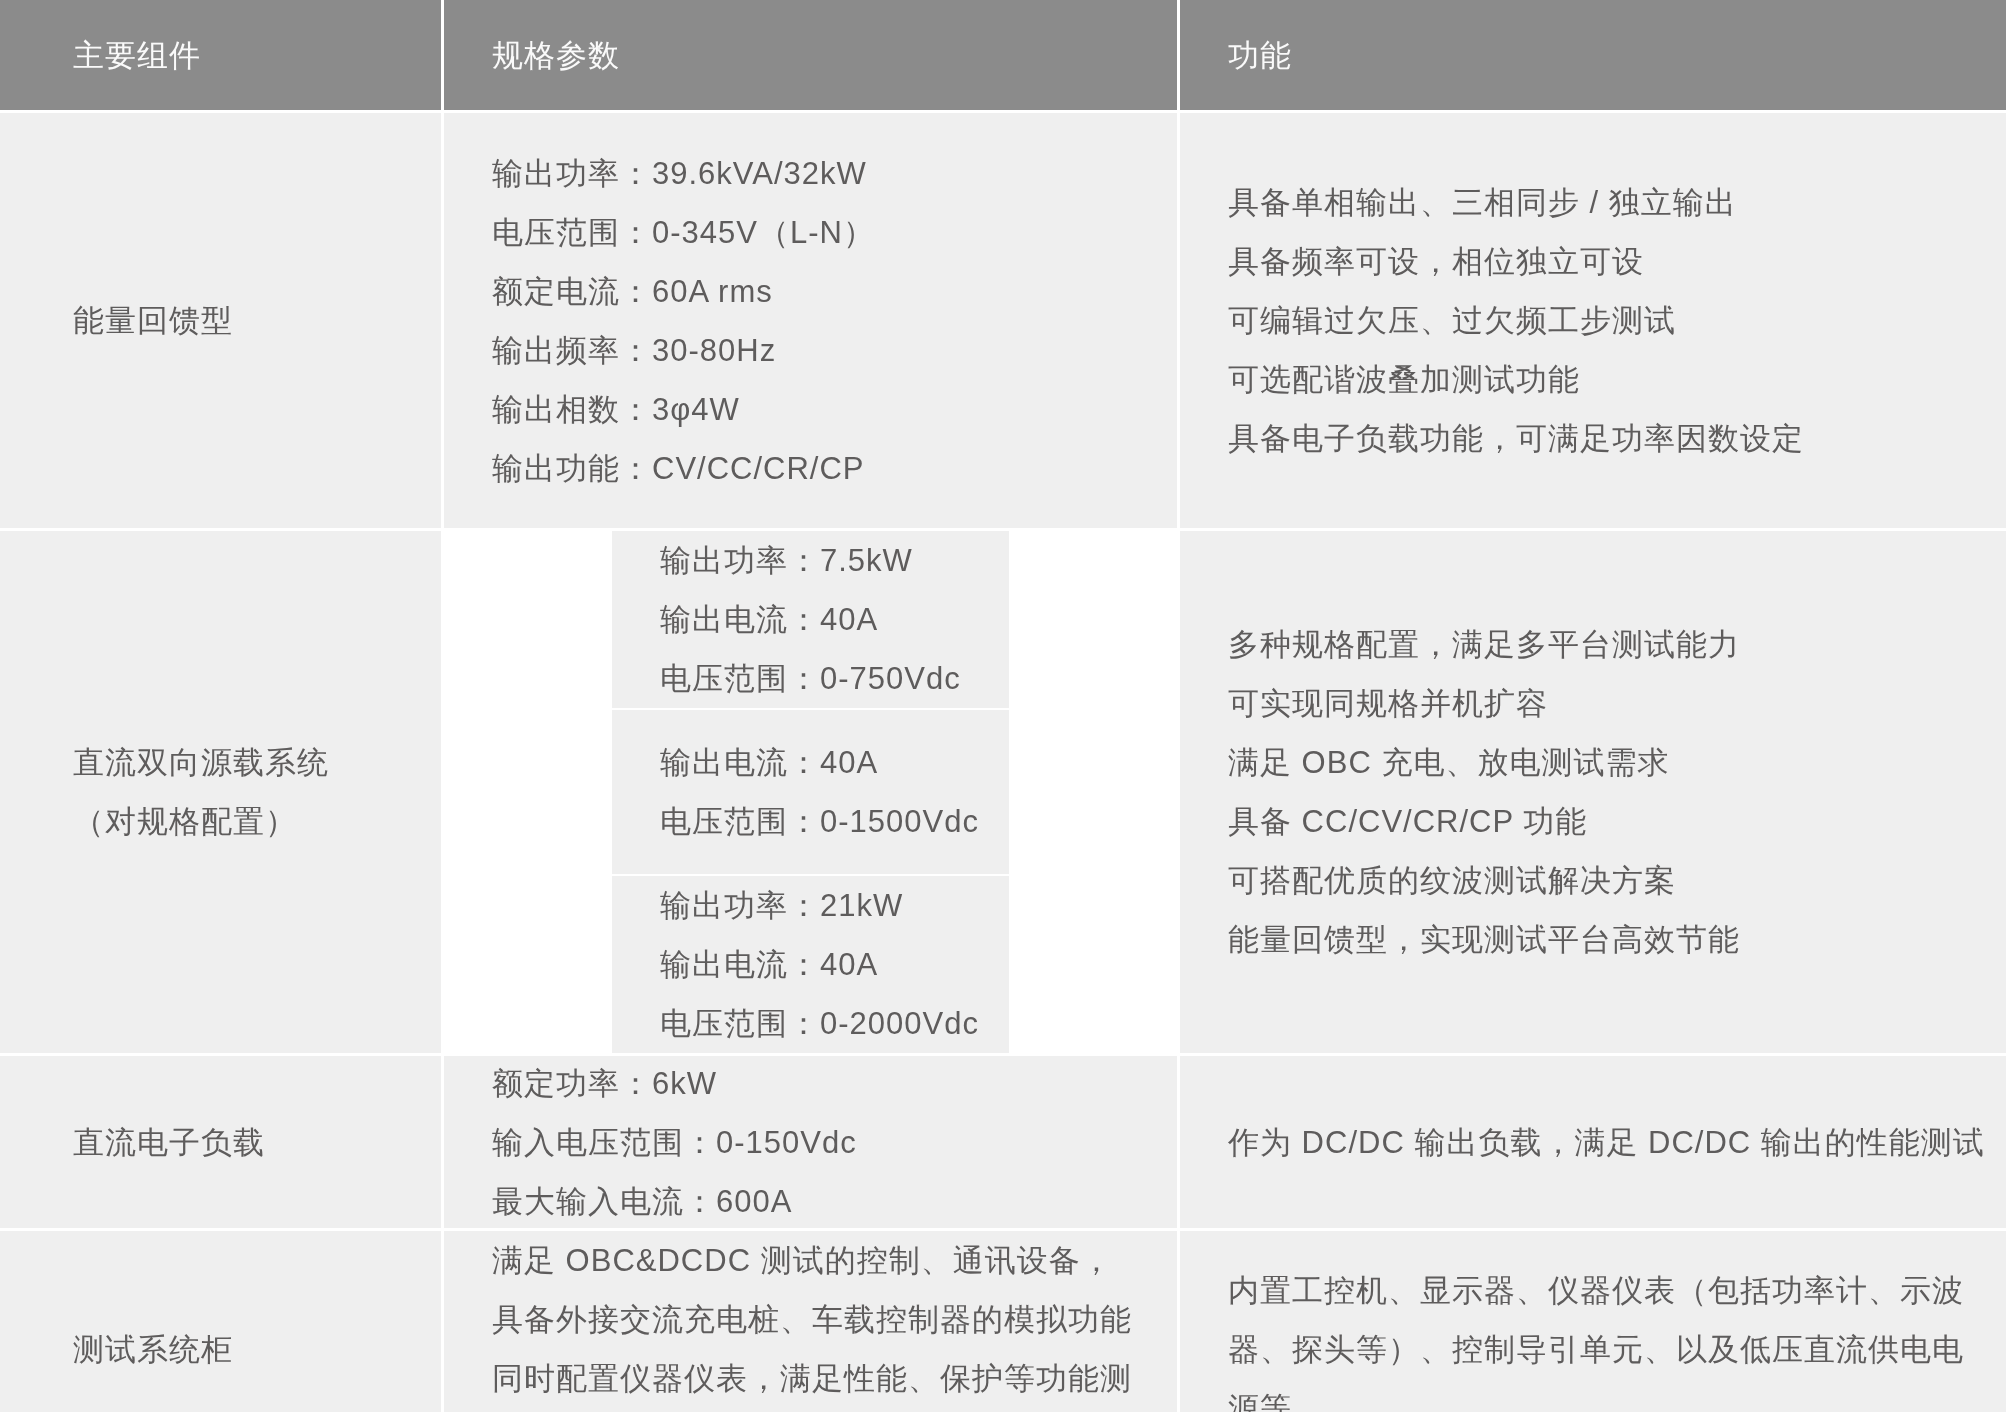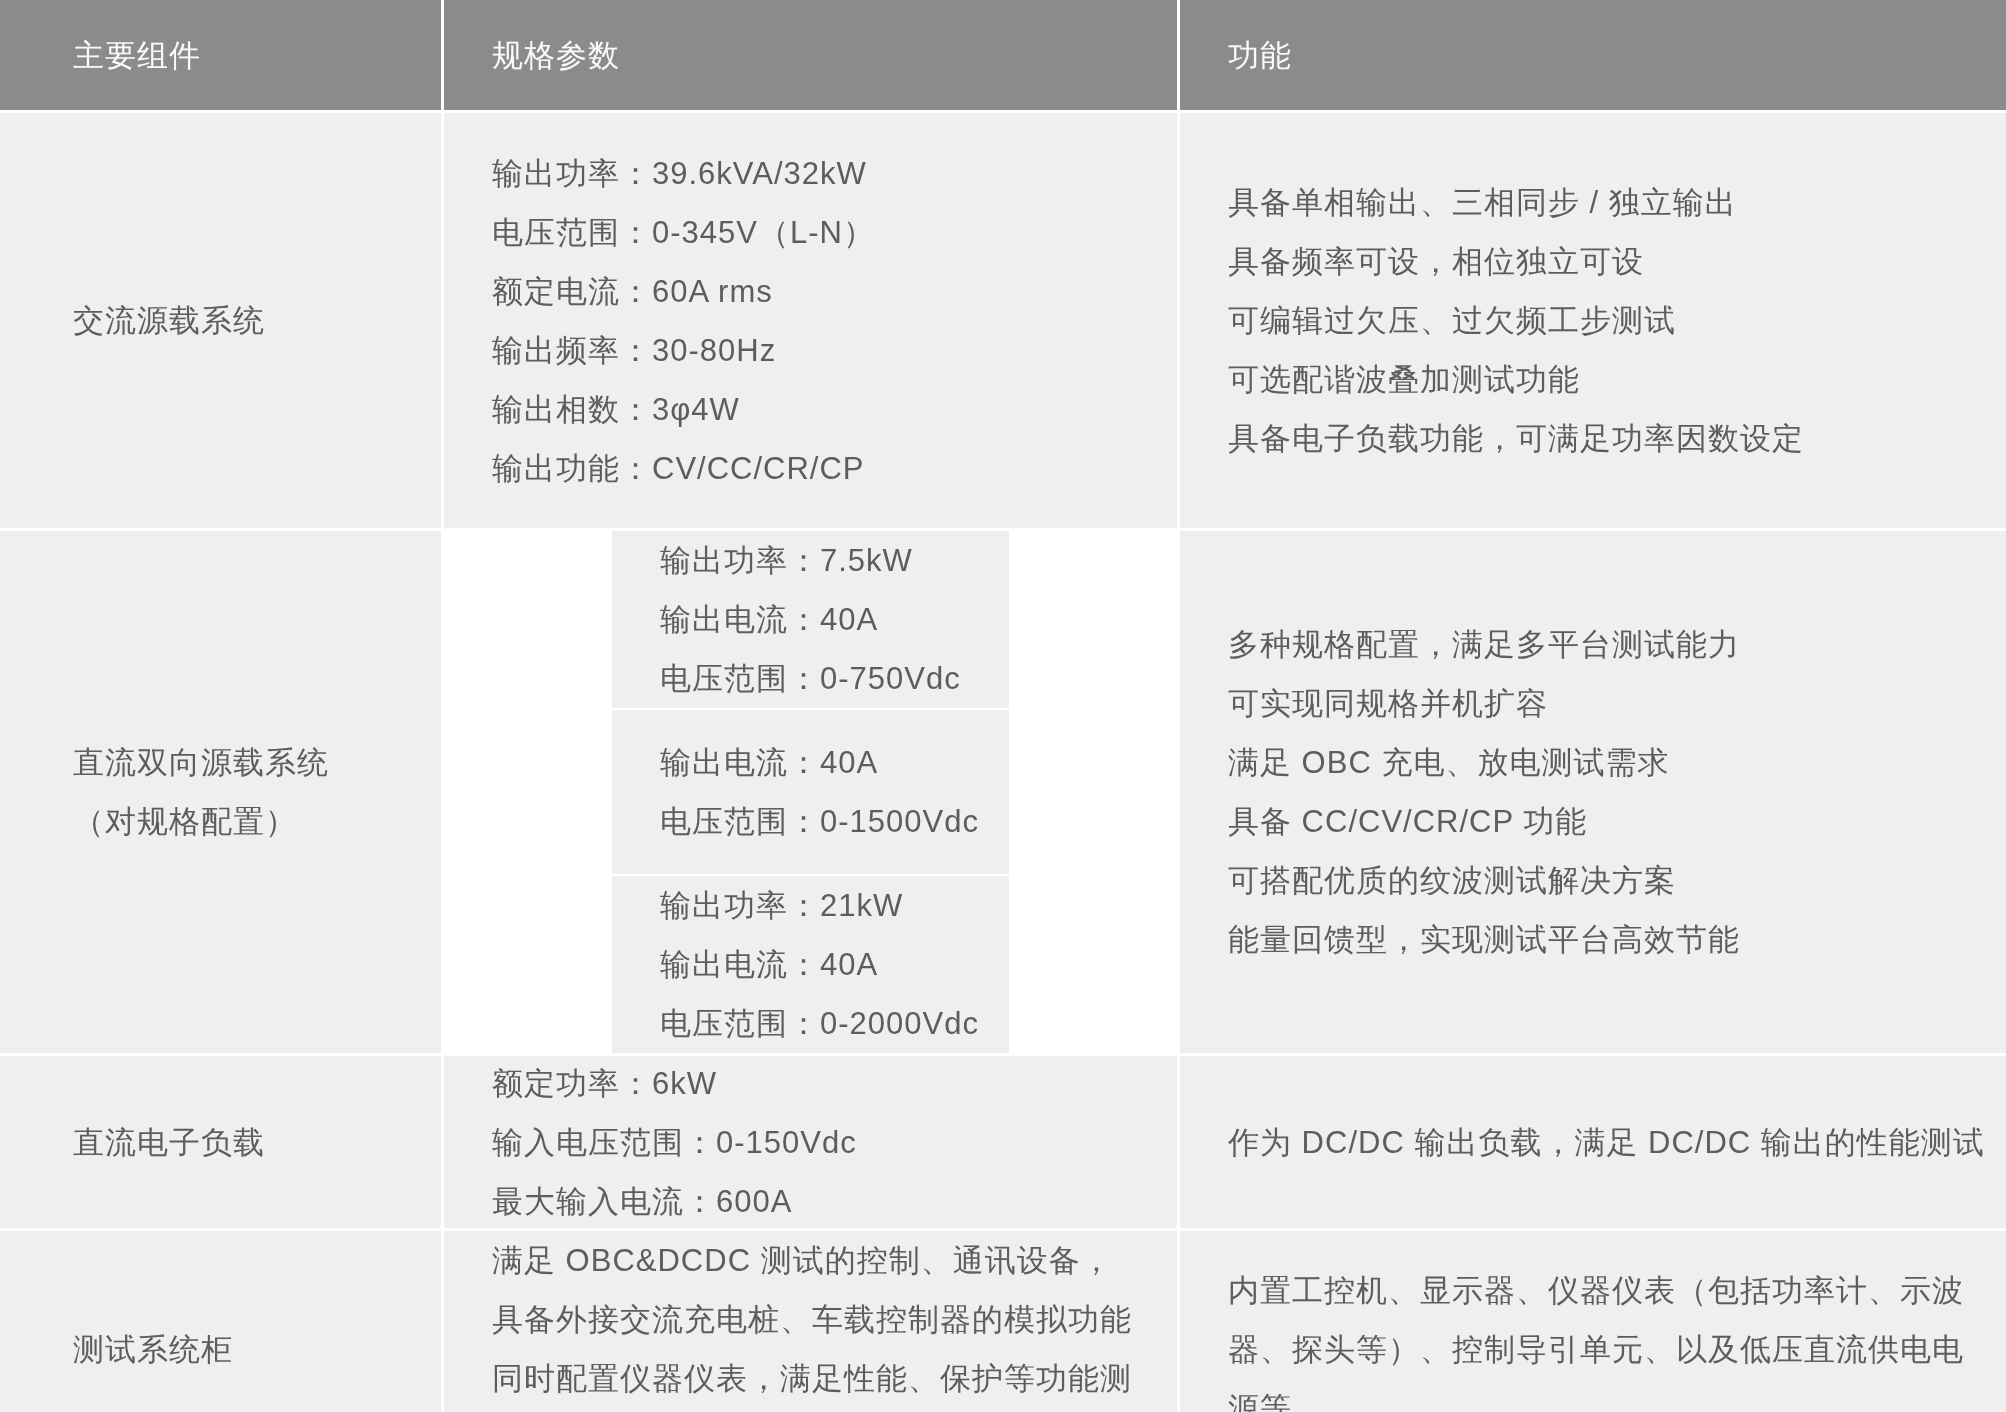--- a/index.html
+++ b/index.html
@@ -70,21 +70,21 @@
     <div class="t">主要组件</div>
   </div>
   <div class="cell head c2">
     <div class="t">规格参数</div>
   </div>
   <div class="cell head c3">
     <div class="t">功能</div>
   </div>
 
   <div class="cell c1">
-    <div class="t">交流源载系统</div>
+    <div class="t">能量回馈型</div>
   </div>
   <div class="cell c2">
     <div class="t">输出功率：39.6kVA/32kW</div>
     <div class="t">电压范围：0-345V（L-N）</div>
     <div class="t">额定电流：60A rms</div>
     <div class="t">输出频率：30-80Hz</div>
     <div class="t">输出相数：3φ4W</div>
     <div class="t">输出功能：CV/CC/CR/CP</div>
   </div>
   <div class="cell c3">

